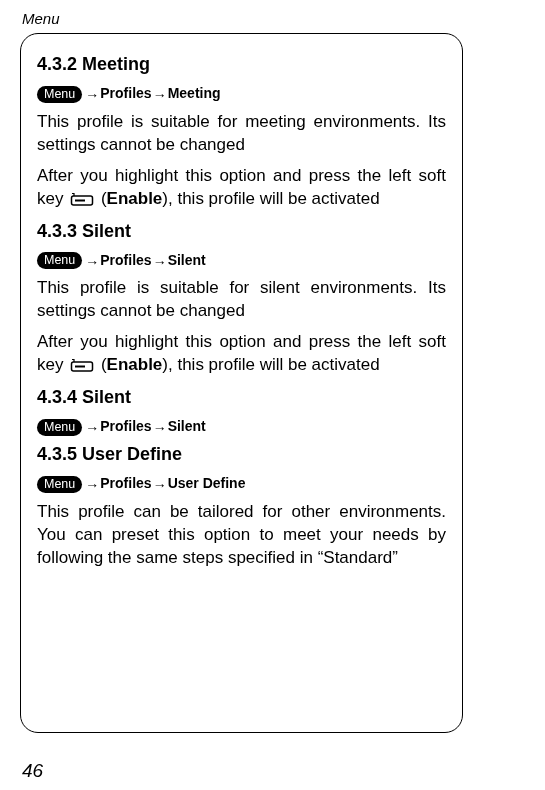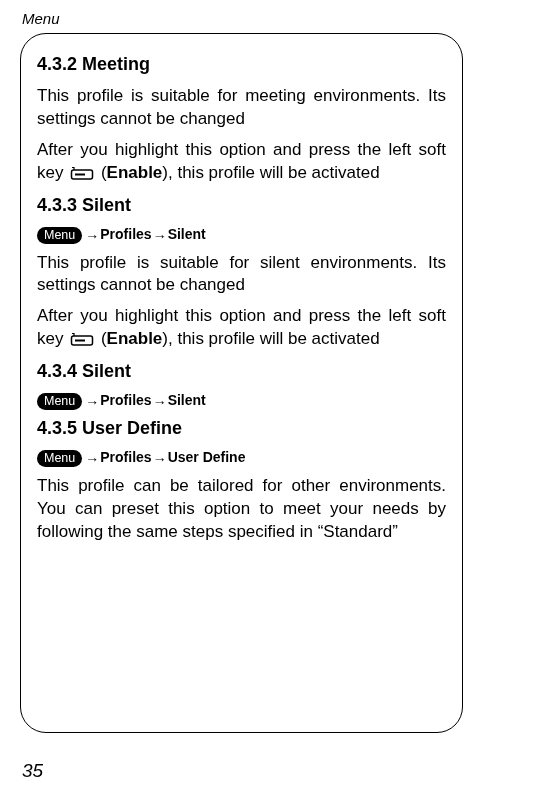--- a/index.html
+++ b/index.html
@@ -17,21 +17,21 @@
     padding: 10px 28px 0 20px;
     position: relative;
   }
   .running-head {
     font-style: italic;
     font-size: 15px;
     margin: 0 0 6px 2px;
   }
   .content-frame {
     border: 1.5px solid #000;
-    border-radius: 26px;
+    border-radius: 18px;
     padding: 14px 16px 10px 16px;
     height: 700px;
     box-sizing: border-box;
   }
   h3.section {
     font-size: 18px;
     font-weight: bold;
     margin: 6px 0 10px 0;
   }
   .nav-path {
@@ -76,20 +76,23 @@
 </style>
 </head>
 <body>
 
 <div class="page">
   <div class="running-head">Menu</div>
 
   <div class="content-frame">
 
     <h3 class="section">4.3.2 Meeting</h3>
+    <p class="nav-path">
+      <span class="menu-badge">Menu</span><span class="arrow">→</span><span>Profiles</span><span class="arrow">→</span><span>Meeting</span>
+    </p>
     <p class="body">This profile is suitable for meeting environments. Its settings cannot be changed</p>
     <p class="body">
       <span>After you highlight this option and press the left soft key </span>
       <span class="softkey-icon">
         <svg width="24" height="14" viewBox="0 0 24 14">
             <rect x="1.5" y="4" width="21" height="9" rx="2" ry="2" fill="none" stroke="#000" stroke-width="1.5"></rect>
             <line x1="5" y1="8.5" x2="15" y2="8.5" stroke="#000" stroke-width="2"></line>
             <path d="M4 4 L4 1.5 L2 1.5" fill="none" stroke="#000" stroke-width="1.2"></path>
           </svg>
       </span>
@@ -119,14 +122,14 @@
     </p>
 
     <h3 class="section">4.3.5 User Define</h3>
     <p class="nav-path">
       <span class="menu-badge">Menu</span><span class="arrow">→</span><span>Profiles</span><span class="arrow">→</span><span>User Define</span>
     </p>
     <p class="body">This profile can be tailored for other environments. You can preset this option to meet your needs by following the same steps specified in “Standard”</p>
 
   </div>
 
-  <div class="page-num">35</div>
+  <div class="page-num">46</div>
 </div>
 
 </body></html>

